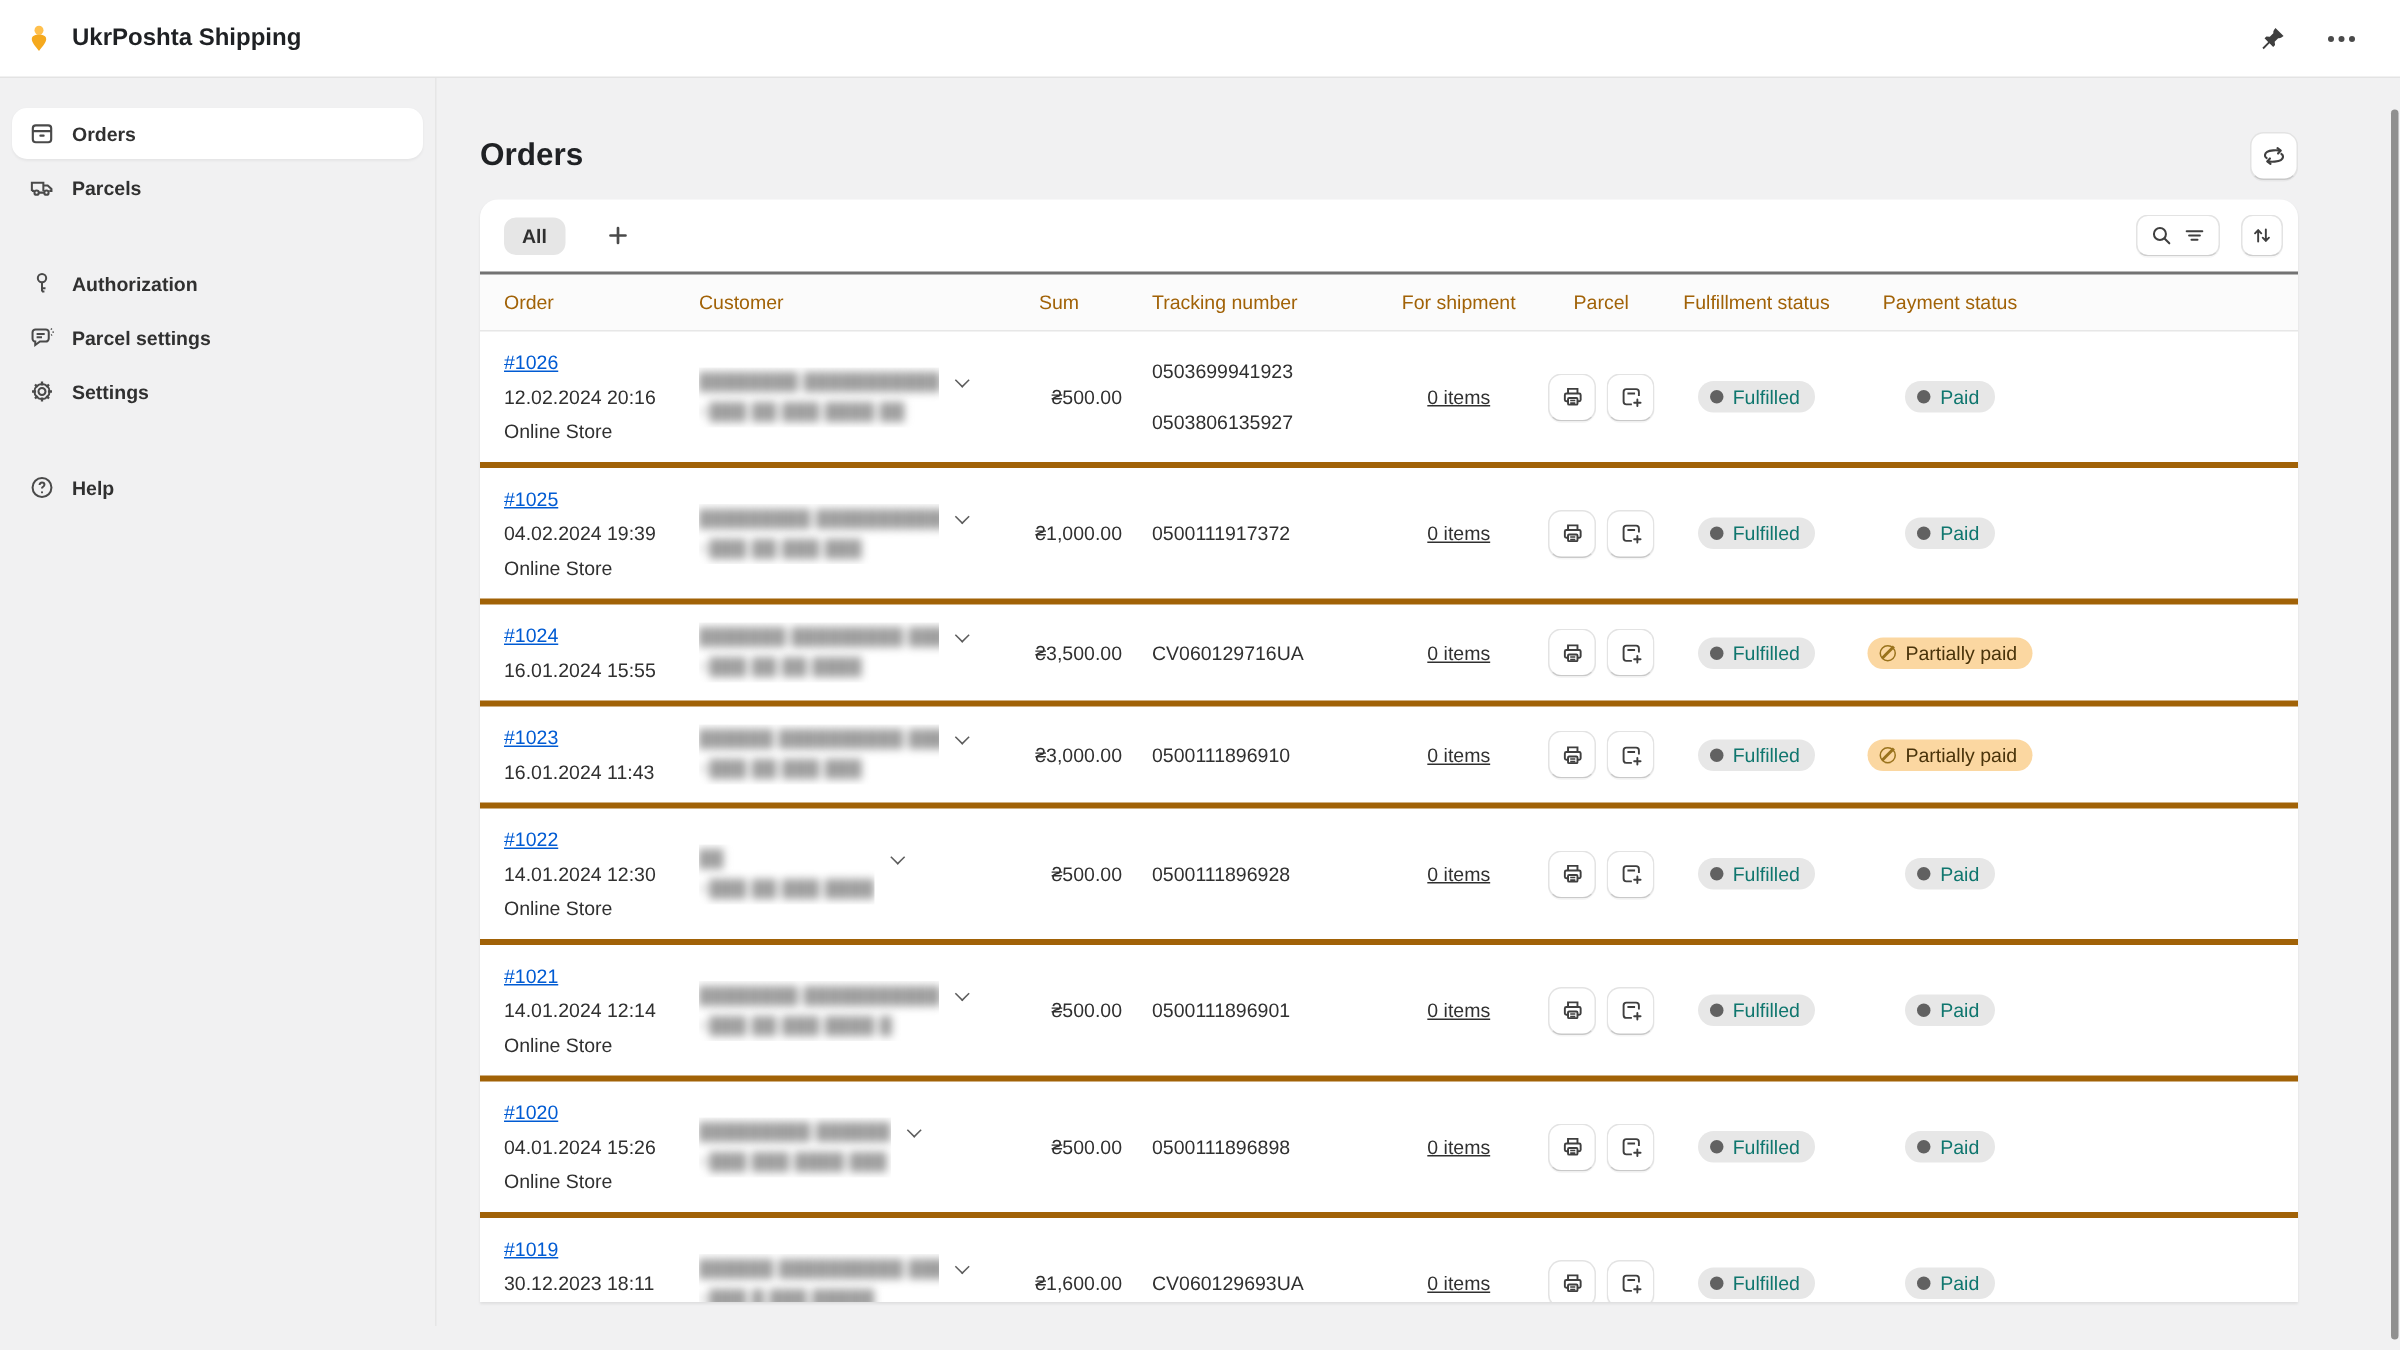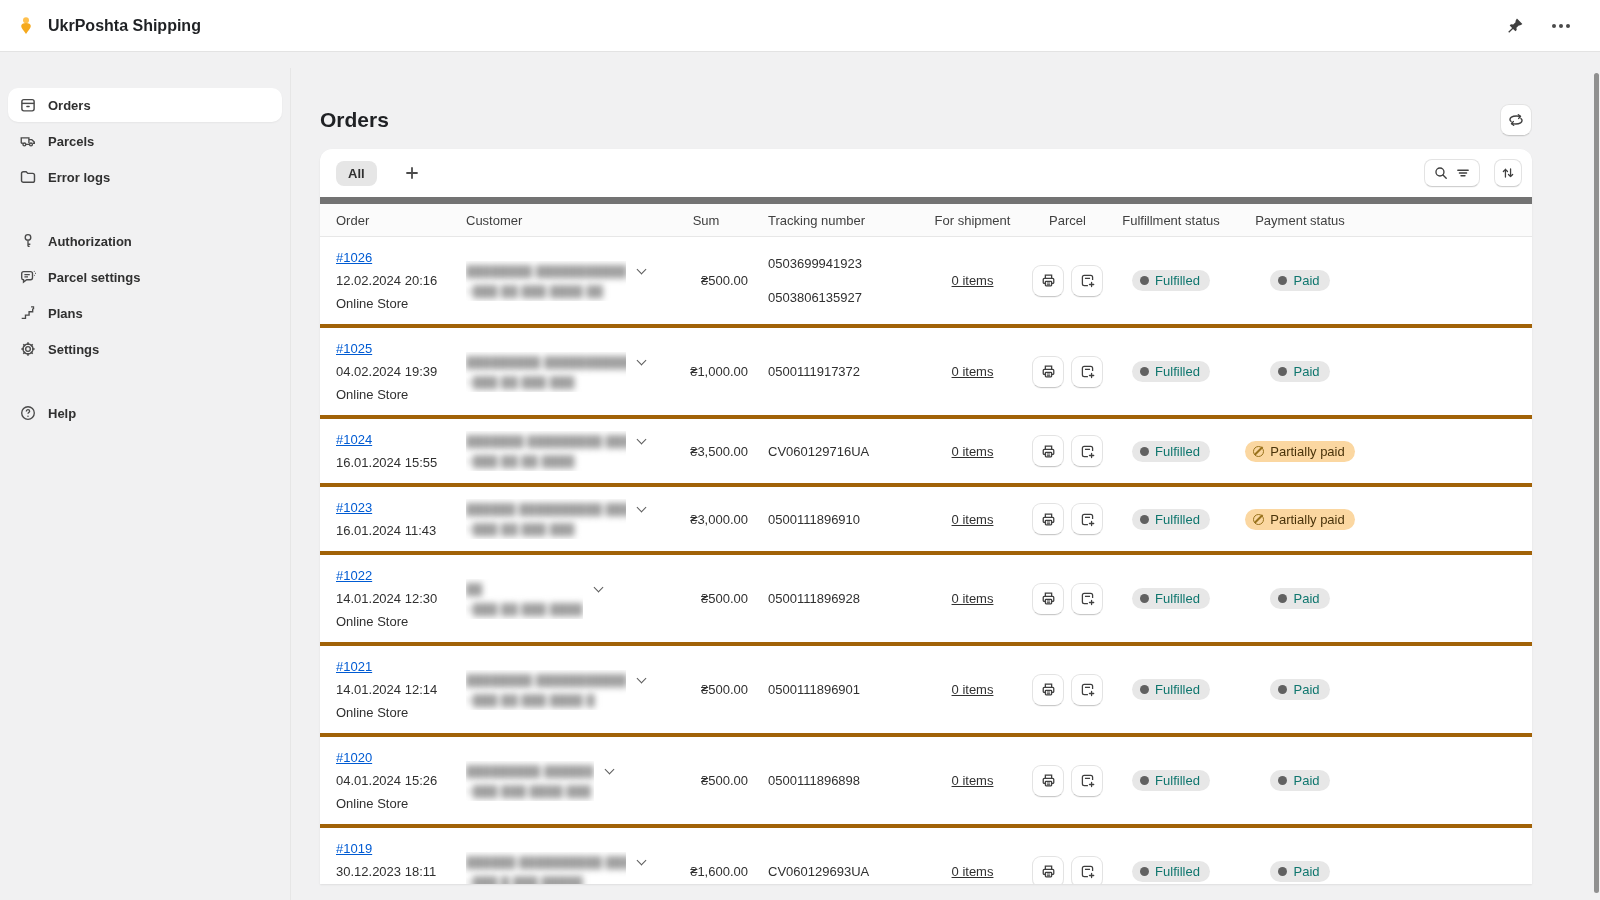--- a/index.html
+++ b/index.html
@@ -18,21 +18,21 @@
     padding:0 28px 0 16px;
   }
   .topbar-left { display:flex; align-items:center; gap:12px; }
   .app-title { font-size:16px; font-weight:700; color:#1f2124; }
   .topbar-right { display:flex; align-items:center; gap:24px; }
   .icon-btn { background:none; border:none; cursor:pointer; display:flex; align-items:center; justify-content:center; padding:2px; }
   .dots { display:flex; gap:3px; }
   .dots i { width:4px; height:4px; border-radius:50%; background:#4a4a4a; display:block; }
 
   
-  .layout { display:flex; height:832px;margin-top:16px; }
+  .layout { display:flex; height:832px; }
   .sidebar {
     width:291px; flex:0 0 291px; padding:20px 8px 0 8px;
     border-right:1px solid #e6e6e6;
   }
   .nav-group { margin-bottom:30px; }
   .nav-item {
     display:flex; align-items:center; gap:10px;
     padding:7px 10px; border-radius:10px; cursor:pointer;
     font-weight:700; font-size:13px; color:#303030; margin-bottom:2px;
   }
@@ -72,22 +72,22 @@
     padding:0 8px; cursor:pointer; box-shadow:0 1px 0 rgba(0,0,0,.03);
   }
 
   
   .trow {
     display:grid;
     grid-template-columns:146px 198px 92px 164px 105px 85px 122px 136px 1fr;
     align-items:center;
   }
   .thead {
-    height:40px; background:#fbfbfb; border-top:7px solid #737373; border-bottom:1px solid #e7e7e7;
-    color:#404040; font-size:13px;
+    height:40px; background:#fbfbfb; border-top:2px solid #737373; border-bottom:1px solid #e7e7e7;
+    color:#a16207; font-size:13px;
   }
   .th { padding:0; }
   .th-order { padding-left:16px; }
   .th-sum { text-align:center; padding-right:8px; }
   .th-tracking { padding-left:12px; }
   .th-center { text-align:center; }
   .datarow { border-bottom:4px solid #a16207; }
   .cell-order { padding:9px 0 9px 16px; line-height:23px; align-self:center; }
   .order-link { color:#005bd3; text-decoration:underline; cursor:pointer; font-weight:400; }
   .order-date, .order-channel { color:#303030; }
@@ -171,28 +171,20 @@
           <svg width="18" height="18" viewBox="0 0 20 20" fill="none" stroke="#4a4a4a" stroke-width="1.5">
             <path d="M2.5 12.5v-6h8.5v6"></path>
             <path d="M11 8.5h3.2l2.8 2.6v1.4h-1.6"></path>
             <circle cx="6" cy="13.8" r="1.6"></circle>
             <circle cx="13.3" cy="13.8" r="1.6"></circle>
             <path d="M2.5 12.5h1.8M7.8 13.8h3.7"></path>
           </svg>
         </span>
         <span>Parcels</span>
       </div>
-      <div class="nav-item">
-        <span class="ni">
-          <svg width="18" height="18" viewBox="0 0 20 20" fill="none" stroke="#4a4a4a" stroke-width="1.6">
-            <path d="M2.8 6.2c0-1.2.9-2.1 2.1-2.1h3l1.9 1.9h5.3c1.2 0 2.1.9 2.1 2.1v5.7c0 1.2-.9 2.1-2.1 2.1H4.9c-1.2 0-2.1-.9-2.1-2.1V6.2z"></path>
-          </svg>
-        </span>
-        <span>Error logs</span>
-      </div>
     </div>
 
     <div class="nav-group">
       <div class="nav-item">
         <span class="ni">
           <svg width="18" height="18" viewBox="0 0 20 20" fill="none" stroke="#4a4a4a" stroke-width="1.5">
             <circle cx="10" cy="6" r="3.1"></circle>
             <path d="M10 9.1V16M10 13.6h2.6M10 16h1.8"></path>
           </svg>
         </span>
@@ -200,29 +192,20 @@
       </div>
       <div class="nav-item">
         <span class="ni">
           <svg width="18" height="18" viewBox="0 0 20 20" fill="none" stroke="#4a4a4a" stroke-width="1.5">
             <path d="M3 6.2C3 5 4 4 5.2 4h7.6C14 4 15 5 15 6.2v4.6c0 1.2-1 2.2-2.2 2.2H8.5L5 15.6v-2.6h-.2C3.8 13 3 12 3 11V6.2z"></path>
             <path d="M6 7.4h6M6 9.8h4"></path>
             <path d="M16.6 3.4l.7.7M17.8 6h.9M16.8 8.4l.6-.5" stroke-width="1.2"></path>
           </svg>
         </span>
         <span>Parcel settings</span>
-      </div>
-      <div class="nav-item">
-        <span class="ni">
-          <svg width="18" height="18" viewBox="0 0 20 20" fill="none" stroke="#4a4a4a" stroke-width="1.5">
-            <path d="M3 16h4.2v-3.6h4V8.6h4V5"></path>
-            <path d="M13.4 3.2h2.8v2.6" stroke-width="1.3"></path>
-          </svg>
-        </span>
-        <span>Plans</span>
       </div>
       <div class="nav-item">
         <span class="ni">
           <svg width="18" height="18" viewBox="0 0 20 20" fill="none" stroke="#4a4a4a" stroke-width="1.5">
             <circle cx="10" cy="10" r="2.6"></circle>
             <circle cx="10" cy="10" r="5.6"></circle>
             <path d="M10 2.6v3M10 14.4v3M2.6 10h3M14.4 10h3M4.8 4.8l2 2M13.2 13.2l2 2M15.2 4.8l-2 2M6.8 13.2l-2 2" stroke-width="1.7"></path>
           </svg>
         </span>
         <span>Settings</span>

